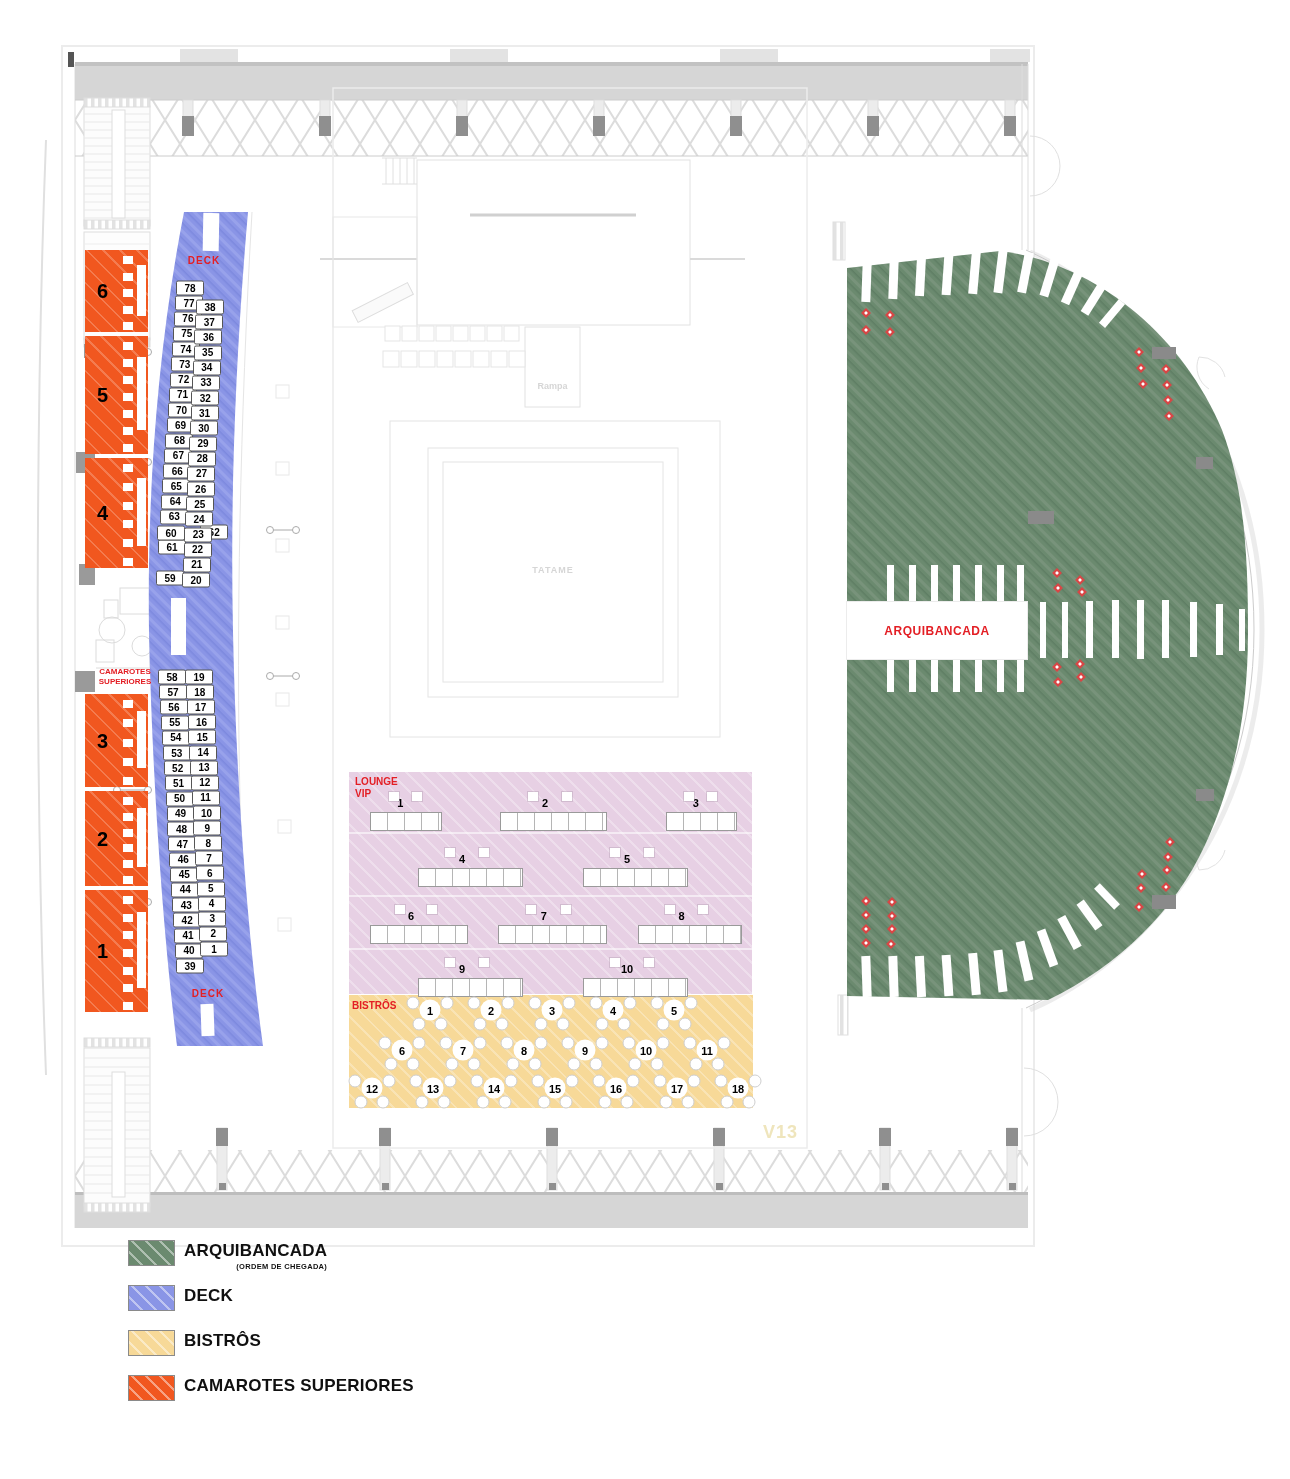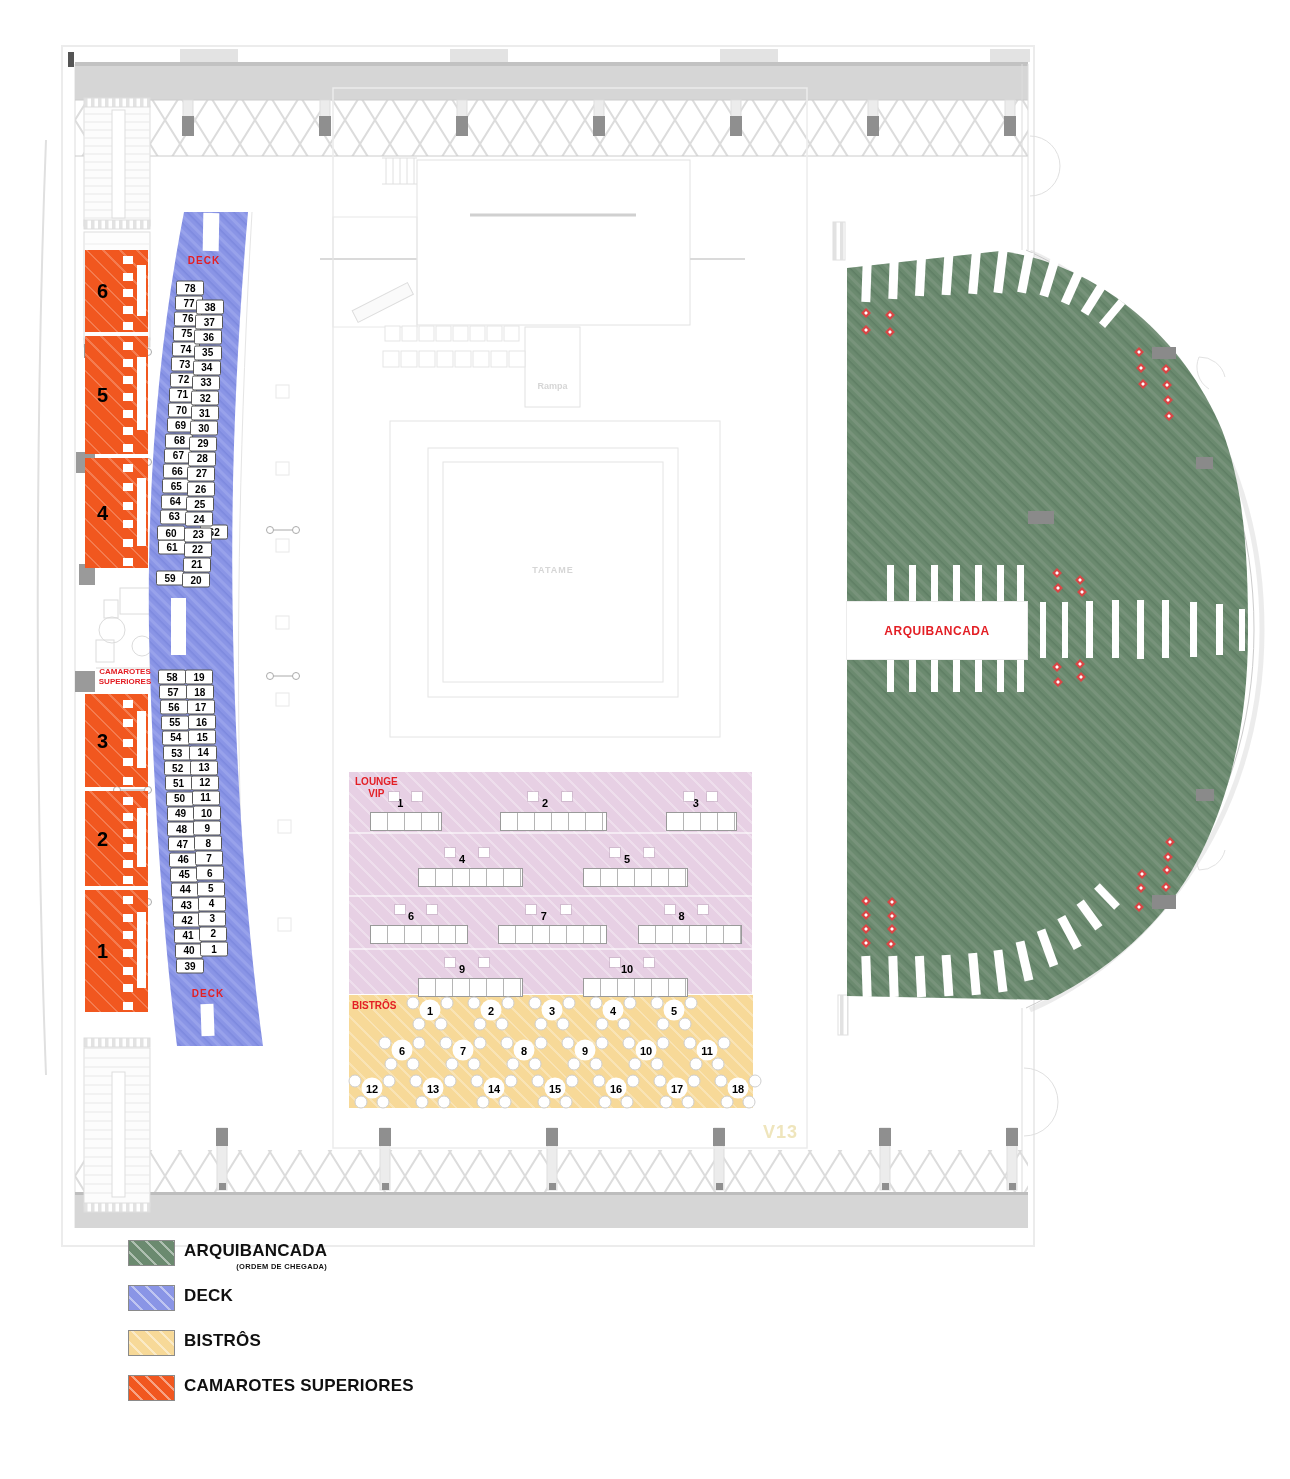--- a/index.html
+++ b/index.html
@@ -40,21 +40,21 @@
   #arq-band span{font-size:12px;letter-spacing:.5px;}
   .marker{position:absolute;width:7px;height:7px;transform:translate(-50%,-50%) rotate(45deg);background:#D94545;}
   .marker::after{content:"";position:absolute;left:2.2px;top:2.2px;width:2.6px;height:2.6px;background:#fff;border-radius:50%;}
   
   #palco-lbl{left:417px;top:160px;width:273px;height:165px;display:flex;align-items:center;justify-content:center;font-size:10px;}
   #rampa-lbl{left:525px;top:381px;width:55px;text-align:center;font-size:9px;letter-spacing:0;}
   #tatame-lbl{left:443px;top:565px;width:220px;text-align:center;font-size:9px;}
   #deck-lbl-top{left:176px;top:255px;width:56px;text-align:center;font-size:10px;letter-spacing:1px;}
   #deck-lbl-bot{left:180px;top:988px;width:56px;text-align:center;font-size:10px;letter-spacing:1px;}
   #cam-lbl{left:94px;top:667px;width:62px;text-align:center;font-size:8px;line-height:1.3;}
-  #lounge-lbl{left:355px;top:776px;font-size:10px;line-height:1.15;text-align:center;}
+  #lounge-lbl{left:355px;top:776px;font-size:10px;line-height:1.15;}
   #bistro-lbl{left:352px;top:1000px;font-size:10px;}
   #watermark{left:763px;top:1122px;font-size:18px;font-weight:700;letter-spacing:1px;color:#EFE5BC;}
   
   #legend{left:128px;top:1240px;width:430px;}
   .lg-row{display:flex;align-items:flex-start;margin-bottom:19px;height:26px;}
   .lg-swatch{width:47px;height:26px;border:1px solid #8a8a8a;box-sizing:border-box;flex:0 0 auto;
         background-image:repeating-linear-gradient(45deg,rgba(255,255,255,0) 0 8px,rgba(255,255,255,0.45) 8px 10px);}
   .lg-text{margin-left:9px;}
   .lg-label{font-size:17px;font-weight:700;letter-spacing:.2px;color:#101010;line-height:1.3;}
   .lg-sub{font-size:7.5px;font-weight:700;color:#101010;text-align:right;margin-top:0;letter-spacing:.3px;}

